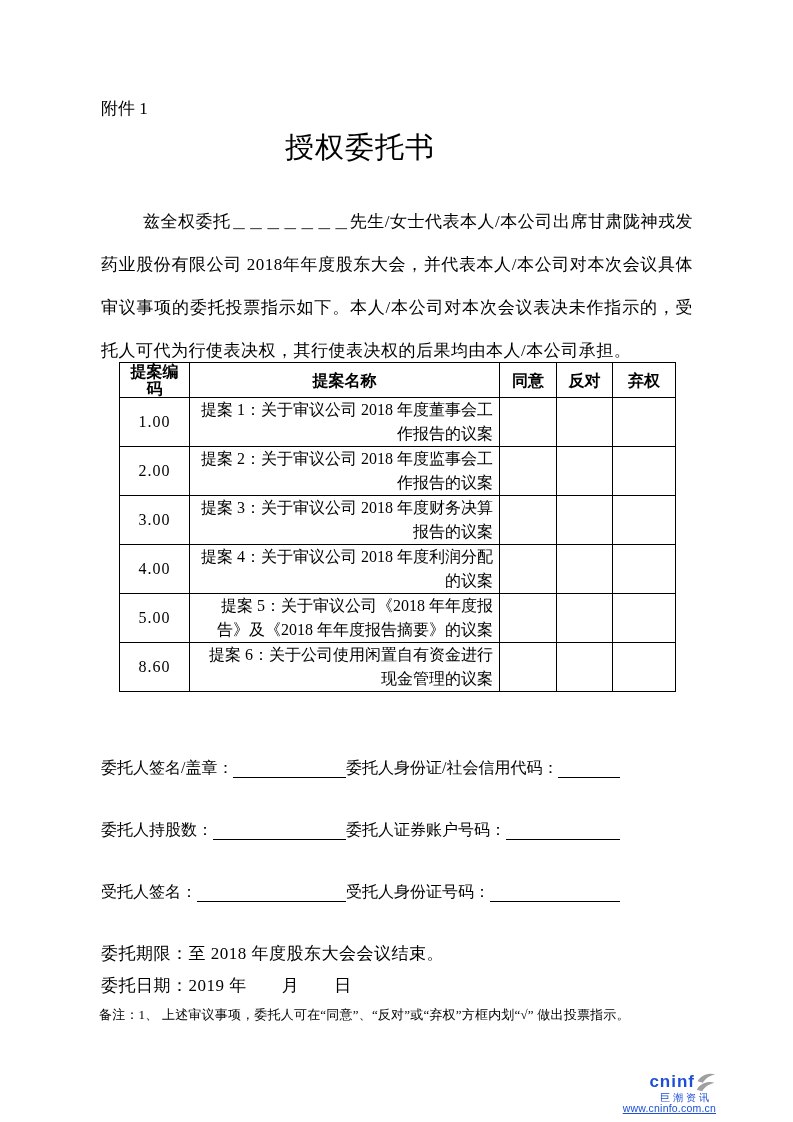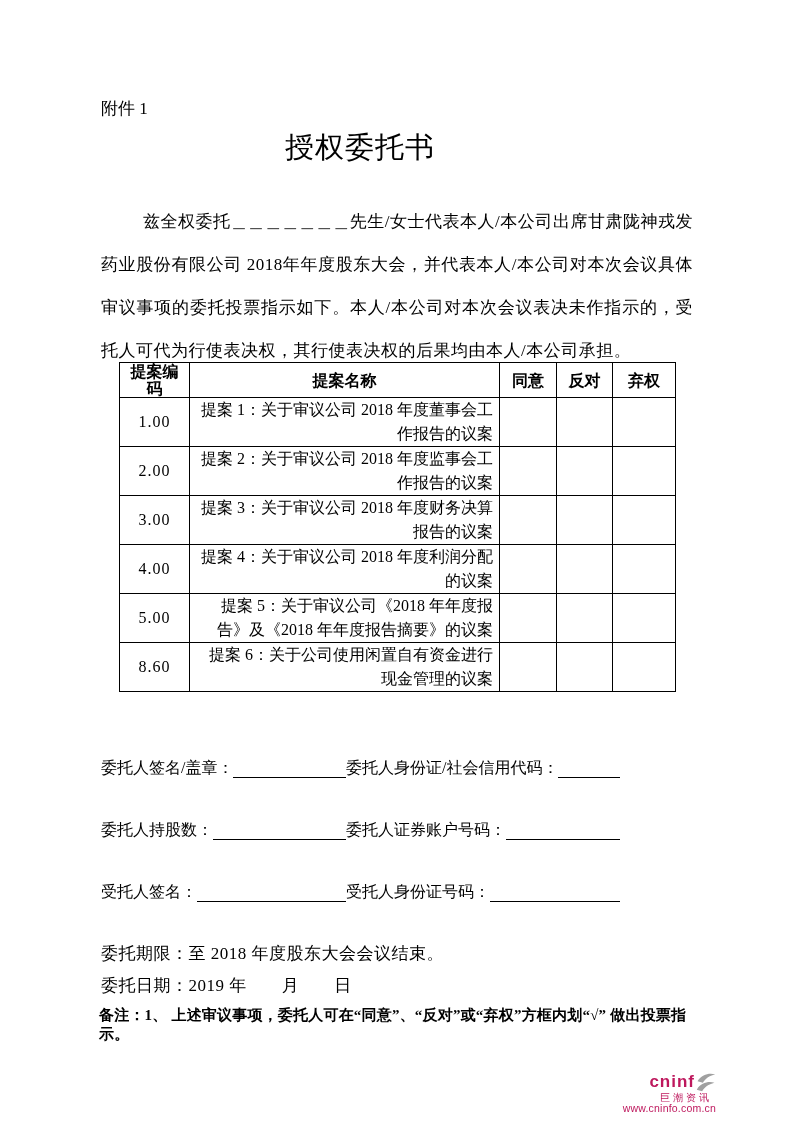--- a/index.html
+++ b/index.html
@@ -103,52 +103,52 @@
     letter-spacing: 0.5px;
   }
   .term-line { top: 942px; }
   .date-line { top: 974px; }
   .note-line {
     position: absolute;
     left: 99px;
     top: 1006px;
     width: 600px;
     margin: 0;
-    font-size: 15px;
-    font-weight: bold;
+    font-size: 13px;
+    font-weight: normal;
     letter-spacing: 0.2px;
   }
   .cninfo-logo {
     position: absolute;
     right: 4px;
     top: 1072px;
     width: 120px;
     text-align: right;
-    color: #be185d;
+    color: #1d4ed8;
     font-family: "Liberation Sans", "DejaVu Sans", sans-serif;
     line-height: 1.1;
   }
   .cninfo-logo .logo-top {
     display: flex;
     justify-content: flex-end;
     align-items: center;
     gap: 1px;
   }
   .cninfo-logo .logo-word {
     font-size: 17px;
     font-weight: bold;
     letter-spacing: 1px;
   }
   .cninfo-logo .swirl { width: 20px; height: 20px; }
   .cninfo-logo .logo-cn {
     font-size: 10px;
     letter-spacing: 3px;
     margin-right: 4px;
   }
-  .cninfo-logo .logo-url { font-size: 10.5px; letter-spacing: 0.2px; }
+  .cninfo-logo .logo-url { font-size: 10.5px; letter-spacing: 0.2px; text-decoration: underline; }
 </style>
 </head>
 <body>
 
 <div class="page">
 
   <div class="attachment">附件 1</div>
 
   <div class="doc-title">授权委托书</div>
 

